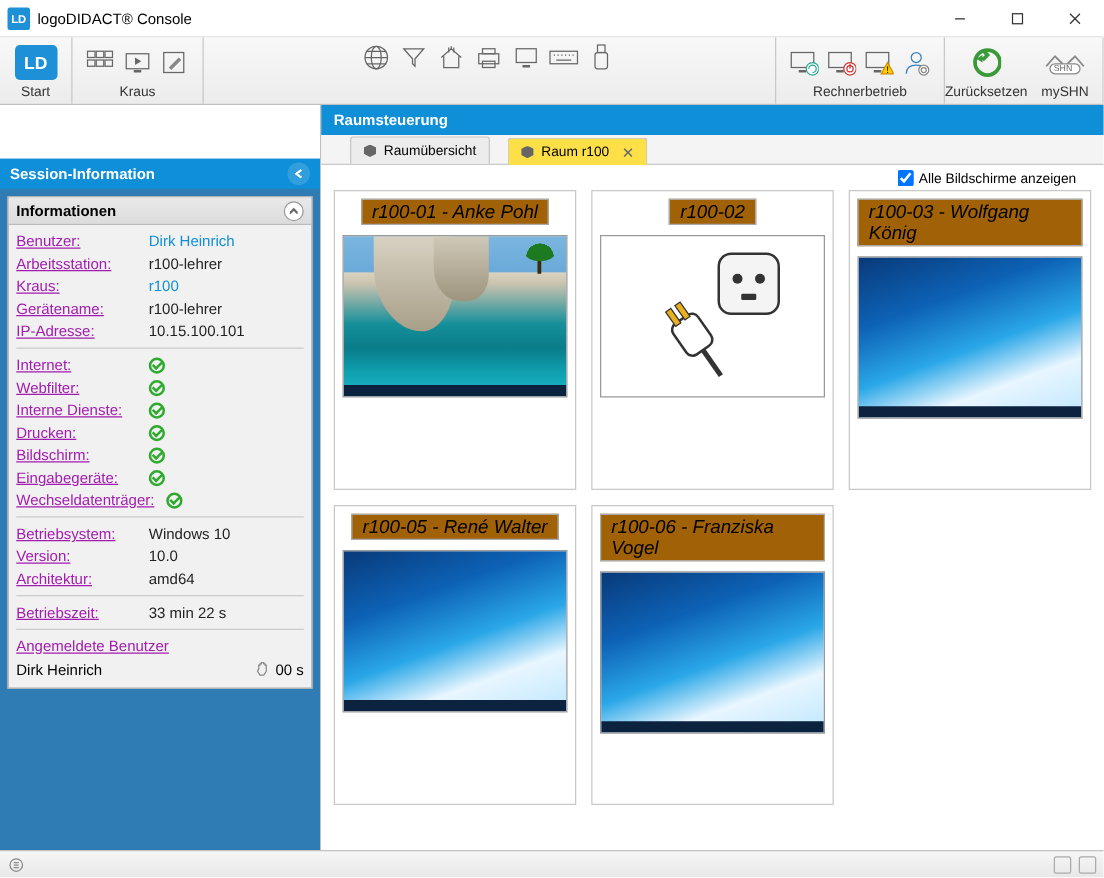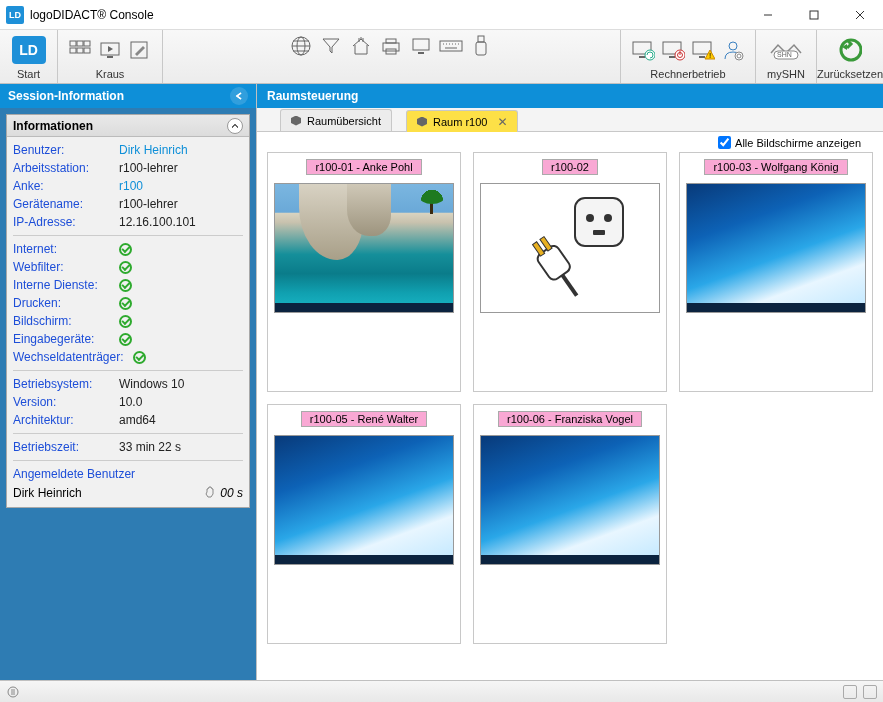--- a/index.html
+++ b/index.html
@@ -18,54 +18,54 @@
 .tool-group { display: flex; flex-direction: column; align-items: center; padding: 2px 0; border-right: 1px solid #c8c8c8; }
 .tool-group-icons { display: flex; gap: 6px; padding: 2px 10px; height: 36px; align-items: center; }
 .tool-group-label { font-size: 11px; color: #333; }
 .tool-icon { width: 24px; height: 24px; display: flex; align-items: center; justify-content: center; }
 .tool-group.start { width: 58px; }
 .tool-group.start .tool-group-icons { padding: 2px 0; }
 .tool-group.start .big-logo { width: 34px; height: 28px; background: #1E90D8; color: #fff; font-weight: bold; font-size: 14px; display: flex; align-items: center; justify-content: center; border-radius: 4px; }
 
 
 .main { display: flex; height: calc(702px - 30px - 54px - 22px); }
-.sidebar { width: 264px; background: #2E7CB3; display: flex; flex-direction: column; }
+.sidebar { width: 264px; background: #2E7CB3; display: flex; flex-direction: column; margin-top: 43px; }
 .session-header { height: 24px; background: #0E8FD8; color: #fff; font-weight: bold; display: flex; align-items: center; padding: 0 8px; justify-content: space-between; }
 .session-header .collapse { width: 18px; height: 18px; border-radius: 9px; background: rgba(255,255,255,0.15); display: flex; align-items: center; justify-content: center; }
 
 .info-panel { margin: 6px; background: #f1f1f1; border: 1px solid #a8a8a8; }
 .info-panel-header { background: linear-gradient(#e9e9e9,#dcdcdc); height: 22px; display: flex; align-items: center; padding: 0 6px; font-weight: bold; justify-content: space-between; border-bottom: 1px solid #bbb; }
 .info-panel-header .collapse2 { width: 16px; height: 16px; border-radius: 8px; border: 1px solid #999; background: #fff; display: flex; align-items: center; justify-content: center; }
 .info-body { padding: 4px 6px; }
 .info-row { display: flex; height: 18px; align-items: center; }
-.info-label { width: 106px; color: #1d4ed8; }
+.info-label { width: 106px; color: #a21caf; text-decoration: underline; }
 .info-val { color: #222; }
 .info-val.link { color: #0E8FD8; }
 .info-sep { height: 0; border-top: 1px solid #ccc; margin: 4px 0; }
 .check { width: 13px; height: 13px; border-radius: 7px; border: 2px solid #2eaa2e; display: inline-flex; align-items: center; justify-content: center; }
 .check::after { content: ""; width: 6px; height: 3px; border-left: 2px solid #2eaa2e; border-bottom: 2px solid #2eaa2e; transform: rotate(-45deg); margin-top: -2px; }
 .user-row { display: flex; height: 20px; align-items: center; justify-content: space-between; }
-.idle { display: flex; align-items: flex-start; gap: 4px; font-style: italic; }
+.idle { display: flex; align-items: flex-start; gap: 4px; }
 
 
 .content { flex: 1; display: flex; flex-direction: column; background: #fff; border-left: 1px solid #c0c0c0; }
 .content-header { height: 24px; background: #0E8FD8; color: #ffffff; font-weight: bold; display: flex; align-items: center; padding: 0 10px; }
 .tabs { height: 24px; background: #f4f4f4; border-bottom: 1px solid #c8c8c8; display: flex; align-items: flex-end; padding-left: 23px; gap: 14px; }
 .tab { height: 22px; padding: 0 10px; border: 1px solid #c8c8c8; border-bottom: none; border-radius: 3px 3px 0 0; background: #ececec; display: flex; align-items: center; gap: 6px; font-size: 11px; }
 .tab.active { background: #fde047; position: relative; top: 1px; }
 .tab .cube { width: 10px; height: 10px; background: #666; clip-path: polygon(50% 0,100% 25%,100% 75%,50% 100%,0 75%,0 25%); }
 .tab .close { font-size: 12px; color: #666; margin-left: 4px; }
 
 .tab-body { flex: 1; background: #fff; position: relative; overflow: hidden; }
 .show-all { position: absolute; right: 22px; top: 4px; font-size: 11px; display: flex; align-items: center; gap: 4px; }
 .show-all input { margin:0; }
 
 .grid { display: grid; grid-template-columns: repeat(3, 1fr); gap: 12px; padding: 20px 10px 10px; }
 .screen-box { border: 1px solid #c8c8c8; display: flex; flex-direction: column; align-items: center; padding: 6px; height: 240px; }
-.screen-label { border: 1px solid #aaa; padding: 1px 8px; font-size: 11px; background: #f9a8d4; }
+.screen-label { border: 1px solid #aaa; padding: 1px 8px; font-size: 15px; background: #a16207; font-style: italic; }
 .thumb { margin-top: 8px; width: 180px; height: 130px; border: 1px solid #999; position: relative; overflow: hidden; }
 .thumb.win { background: linear-gradient(160deg,#083a7a 0%,#0d62b6 30%,#2aa7e8 55%,#e8f6ff 75%,#bfe7ff 100%); }
 .thumb .taskbar { position: absolute; bottom: 0; left: 0; right: 0; height: 9px; background: #0b233f; }
 .thumb.beach { background: linear-gradient(to bottom,#7bb6e0 0%,#6aa9d8 22%,#d8d3c0 23%,#c8c2ae 30%,#158f9a 55%,#0a7c8a 70%,#10a0b0 85%,#1ab8c8 100%); }
 .thumb.beach .cliff { position: absolute; left: 24px; top: 0; width: 64px; height: 76px; background: linear-gradient(#d8d2c3,#a89f88); border-radius: 0 0 40% 60%/0 0 50% 70%; }
 .thumb.beach .cliff2 { position: absolute; left: 72px; top: 0; width: 44px; height: 52px; background: linear-gradient(#cfc8b7,#9d947e); border-radius: 0 0 40% 50%; }
 .thumb.beach .tree { position: absolute; right: 8px; top: 4px; width: 26px; height: 26px; }
 .thumb.beach .tree::before { content:""; position:absolute; left:11px; top:10px; width:3px; height:16px; background:#3a2a10; }
 .thumb.beach .tree::after { content:""; position:absolute; left:0; top:0; width:26px; height:16px; background: radial-gradient(circle at 50% 80%, #1e7a20 0 60%, transparent 61%); border-radius: 50% 50% 60% 60%; }
 
@@ -226,43 +226,43 @@
           <svg width="22" height="22">
             <circle cx="11" cy="7" r="4" fill="none" stroke="#3a80c0"></circle>
             <path d="M3 20 Q3 13 11 13 Q19 13 19 20" fill="none" stroke="#3a80c0"></path>
             <circle cx="17" cy="17" r="4" fill="#fff" stroke="#888"></circle>
             <circle cx="17" cy="17" r="2" fill="none" stroke="#888"></circle>
           </svg>
         </div>
     </div>
     <div class="tool-group-label">Rechnerbetrieb</div>
   </div>
+  <div class="tool-group" style="border-right:none;">
+    <div class="tool-group-icons">
+      <div class="tool-icon">
+          <svg width="26" height="26">
+            <circle cx="13" cy="13" r="10" fill="none" stroke="#3a9a3a" stroke-width="3"></circle>
+            <path d="M13 3 L9 7 L13 3 L9 -1" fill="none" stroke="#3a9a3a" stroke-width="3" transform="translate(0,4)"></path>
+            <polygon points="4,10 9,7 9,13" fill="#3a9a3a"></polygon>
+          </svg>
+        </div>
+    </div>
+    <div class="tool-group-label">Zurücksetzen</div>
+  </div>
   <div class="tool-group">
     <div class="tool-group-icons">
       <div class="tool-icon" style="width:40px;">
           <svg width="40" height="22">
             <path d="M5 14 L12 6 L20 14 L28 6 L35 14" fill="none" stroke="#888" stroke-width="1.5"></path>
             <rect x="8" y="12" width="24" height="8" rx="4" fill="#fff" stroke="#888"></rect>
             <text x="11" y="18" font-size="7" fill="#666">SHN</text>
           </svg>
         </div>
     </div>
     <div class="tool-group-label">mySHN</div>
-  </div>
-  <div class="tool-group" style="border-right:none;">
-    <div class="tool-group-icons">
-      <div class="tool-icon">
-          <svg width="26" height="26">
-            <circle cx="13" cy="13" r="10" fill="none" stroke="#3a9a3a" stroke-width="3"></circle>
-            <path d="M13 3 L9 7 L13 3 L9 -1" fill="none" stroke="#3a9a3a" stroke-width="3" transform="translate(0,4)"></path>
-            <polygon points="4,10 9,7 9,13" fill="#3a9a3a"></polygon>
-          </svg>
-        </div>
-    </div>
-    <div class="tool-group-label">Zurücksetzen</div>
   </div>
 </div>
 
 <div class="main">
   <div class="sidebar">
     <div class="session-header">
       <span>Session-Information</span>
       <span class="collapse">
           <svg width="10" height="10">
             <path d="M7 2 L3 5 L7 8" fill="none" stroke="#fff" stroke-width="1.5"></path>
@@ -283,30 +283,30 @@
       <div class="info-body">
         <div class="info-row">
             <span class="info-label">Benutzer:</span>
             <span class="info-val link">Dirk Heinrich</span>
           </div>
         <div class="info-row">
             <span class="info-label">Arbeitsstation:</span>
             <span class="info-val">r100-lehrer</span>
           </div>
         <div class="info-row">
-            <span class="info-label">Anke:</span>
+            <span class="info-label">Kraus:</span>
             <span class="info-val link">r100</span>
           </div>
         <div class="info-row">
             <span class="info-label">Gerätename:</span>
             <span class="info-val">r100-lehrer</span>
           </div>
         <div class="info-row">
             <span class="info-label">IP-Adresse:</span>
-            <span class="info-val">12.16.100.101</span>
+            <span class="info-val">10.15.100.101</span>
           </div>
         <div class="info-sep"></div>
         <div class="info-row">
             <span class="info-label">Internet:</span>
             <span class="check"></span>
           </div>
         <div class="info-row">
             <span class="info-label">Webfilter:</span>
             <span class="check"></span>
           </div>

